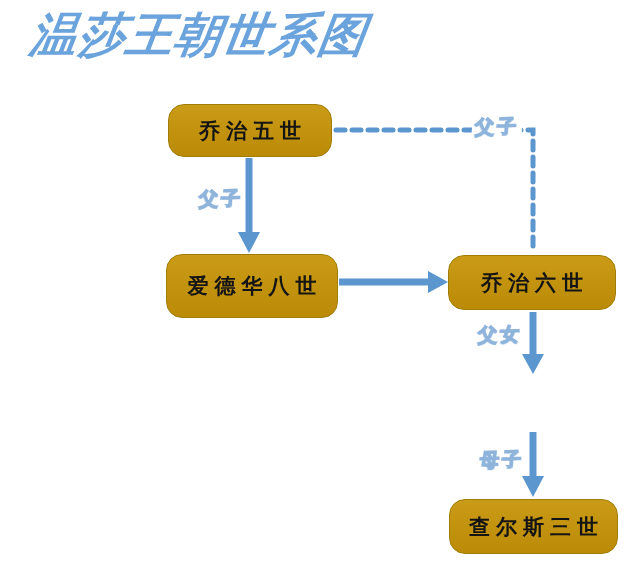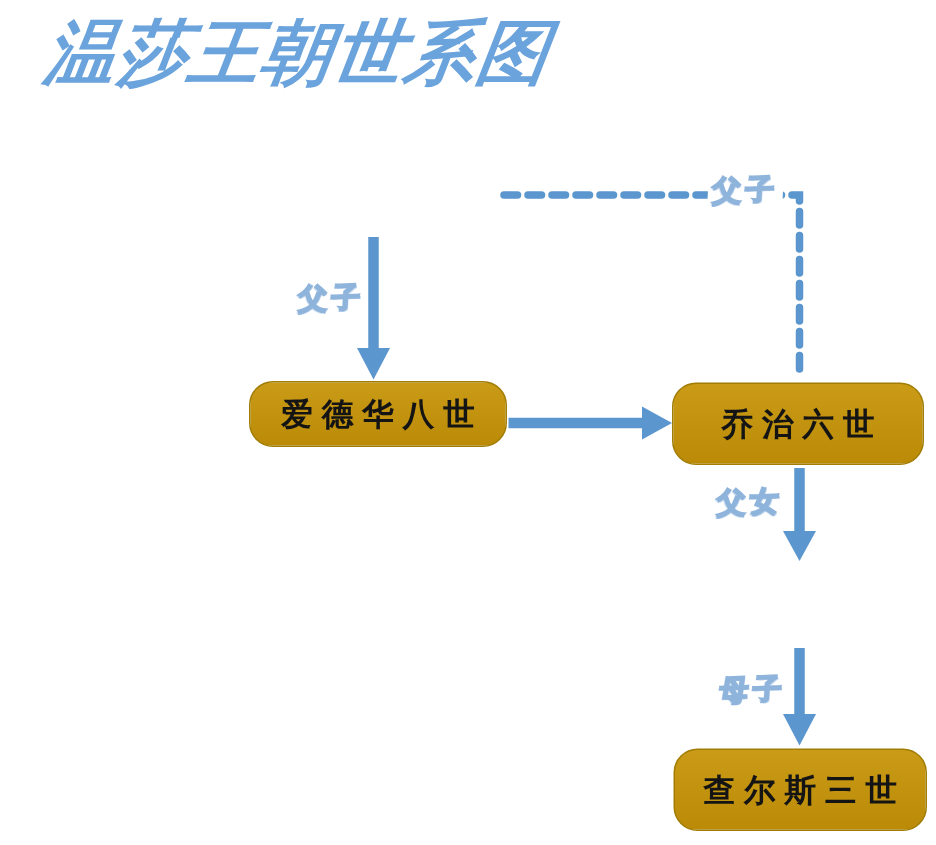--- a/index.html
+++ b/index.html
@@ -106,22 +106,23 @@
       <line x1="533" y1="312" x2="533" y2="356" stroke-width="7"></line>
       <polygon points="522,354 544,354 533,374"></polygon>
     </g>
 
     <g>
       <line x1="533" y1="432" x2="533" y2="478" stroke-width="7"></line>
       <polygon points="522,476 544,476 533,497"></polygon>
     </g>
   </svg>
 
+  <div class="node" style="left:168px; top:104px; width:164px; height:53px;">乔治五世</div>
 
-  <div class="node" style="left:166px; top:254px; width:172px; height:44px;">爱德华八世</div>
+  <div class="node" style="left:166px; top:254px; width:172px; height:64px;">爱德华八世</div>
 
   <div class="node" style="left:448px; top:255px; width:168px; height:55px;">乔治六世</div>
 
 
   <div class="node" style="left:449px; top:499px; width:169px; height:55px;text-align:right;">查尔斯三世</div>
 
   <span class="edge-label" style="left:199px; top:186px;">父子</span>
 
   <span class="edge-label on-line" style="left:472px; top:114px;">父子</span>
 

